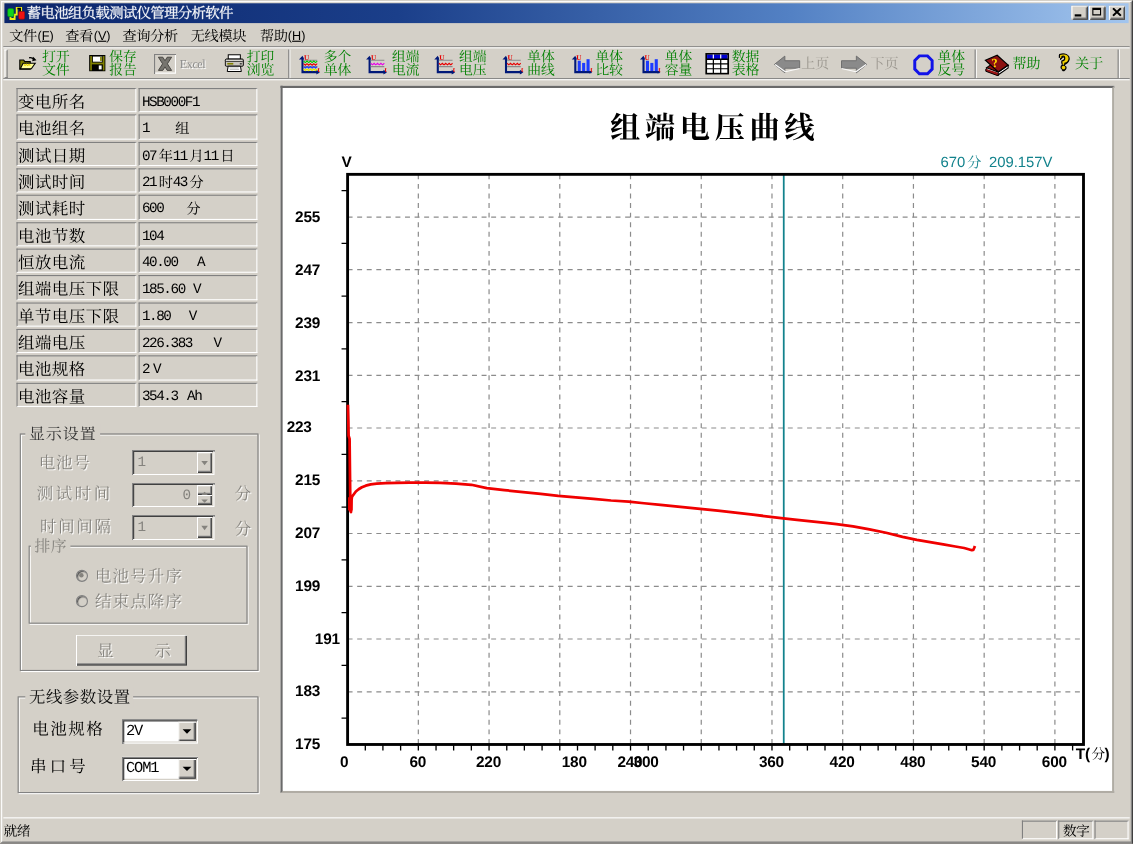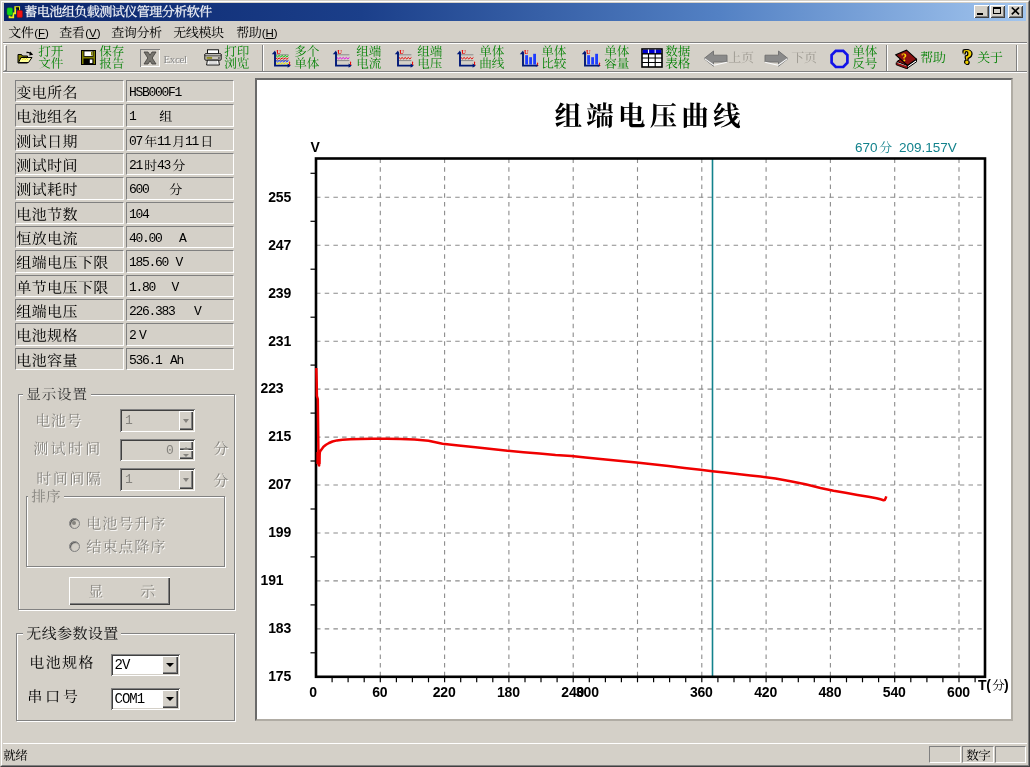--- a/index.html
+++ b/index.html
@@ -545,21 +545,21 @@
     </svg>
     <div class="abs vrow" style="left:129px;top:327.9px"><span class="vlat">2</span><span style="width:2px"></span><span class="vlat">V</span></div>
     <div class="cell" style="left:14.5px;top:347.6px;width:109px;height:22.3px"></div>
     <div class="cell" style="left:126px;top:347.6px;width:107.5px;height:22.3px"></div>
     <svg class="ct" style="left:15.5px;top:352.63px;width:61.8px;height:15.0px;" viewBox="0 0 4120 1000" preserveAspectRatio="xMinYMin meet">
       <use href="#g7535" transform="translate(20,860) scale(1,-1)" fill="#000"></use>
       <use href="#g6c60" transform="translate(1047,860) scale(1,-1)" fill="#000"></use>
       <use href="#g5bb9" transform="translate(2073,860) scale(1,-1)" fill="#000"></use>
       <use href="#g91cf" transform="translate(3100,860) scale(1,-1)" fill="#000"></use>
     </svg>
-    <div class="abs vrow" style="left:129px;top:352.2px"><span class="vlat">536.1</span><span style="width:7px"></span><span class="vlat">Ah</span></div>
+    <div class="abs vrow" style="left:129px;top:352.2px"><span class="vlat">354.3</span><span style="width:7px"></span><span class="vlat">Ah</span></div>
     <div class="gbox" style="left:18px;top:394px;width:217px;height:216px"></div>
     <div class="abs" style="left:23px;top:385.75px;width:67.6px;height:17.5px;background:#D4D0C8"></div>
     <svg class="ct" style="left:26px;top:386.75px;width:61.3px;height:14.5px;" viewBox="0 0 4226 1000" preserveAspectRatio="xMinYMin meet">
       <use href="#g663e" transform="translate(20,860) scale(1,-1)" fill="#333"></use>
       <use href="#g793a" transform="translate(1082,860) scale(1,-1)" fill="#333"></use>
       <use href="#g8bbe" transform="translate(2144,860) scale(1,-1)" fill="#333"></use>
       <use href="#g7f6e" transform="translate(3206,860) scale(1,-1)" fill="#333"></use>
     </svg>
     <svg class="ct" style="left:34.5px;top:413px;width:46.8px;height:15.0px;filter:drop-shadow(1px 1px 0 #fff)" viewBox="0 0 3120 1000" preserveAspectRatio="xMinYMin meet">
       <use href="#g7535" transform="translate(20,860) scale(1,-1)" fill="#85837e"></use>
@@ -765,27 +765,27 @@
     <span class="abs" style="left:899px;top:139.5px;font-size:13.5px;color:#12828C;font-family:'Liberation Sans',sans-serif">209.157V</span>
     <span class="abs axn" style="left:310.5px;top:140px">V</span>
     <span class="abs axn" style="left:253px;top:189.6px;width:38px;text-align:right">255</span>
     <span class="abs axn" style="left:253px;top:237.6px;width:38px;text-align:right">247</span>
     <span class="abs axn" style="left:253px;top:285.5px;width:38px;text-align:right">239</span>
     <span class="abs axn" style="left:253px;top:333.5px;width:38px;text-align:right">231</span>
     <span class="abs axn" style="left:253px;top:381.4px;width:38px;text-align:center">223</span>
     <span class="abs axn" style="left:253px;top:429.4px;width:38px;text-align:right">215</span>
     <span class="abs axn" style="left:253px;top:477.3px;width:38px;text-align:right">207</span>
     <span class="abs axn" style="left:253px;top:525.2px;width:38px;text-align:right">199</span>
-    <span class="abs axn" style="left:253px;top:573.2px;width:38px;text-align:center">191</span>
+    <span class="abs axn" style="left:271px;top:573.2px;width:38px;text-align:right">191</span>
     <span class="abs axn" style="left:253px;top:621.1px;width:38px;text-align:right">183</span>
     <span class="abs axn" style="left:253px;top:669.1px;width:38px;text-align:right">175</span>
     <span class="abs axn" style="left:288.0px;top:685px;width:50px;text-align:center">0</span>
     <span class="abs axn" style="left:354.8px;top:685px;width:50px;text-align:center">60</span>
     <span class="abs axn" style="left:419.1px;top:685px;width:50px;text-align:center">220</span>
-    <span class="abs axn" style="left:483.4px;top:685px;width:50px;text-align:center">180</span>
+    <span class="abs axn" style="left:483.4px;top:685px;width:50px;text-align:right">180</span>
     <span class="abs axn" style="left:547.7px;top:685px;width:50px;text-align:center">240</span>
     <span class="abs axn" style="left:576px;top:685px;width:50px;text-align:left">300</span>
     <span class="abs axn" style="left:676.3px;top:685px;width:50px;text-align:center">360</span>
     <span class="abs axn" style="left:740.6px;top:685px;width:50px;text-align:center">420</span>
     <span class="abs axn" style="left:804.9px;top:685px;width:50px;text-align:center">480</span>
     <span class="abs axn" style="left:869.2px;top:685px;width:50px;text-align:center">540</span>
     <span class="abs axn" style="left:933.5px;top:685px;width:50px;text-align:center">600</span>
     <span class="abs axn" style="left:978px;top:677.5px">T(</span>
     <svg class="ct" style="left:991.5px;top:678.5px;width:13.0px;height:12.5px;" viewBox="0 0 1040 1000" preserveAspectRatio="xMinYMin meet">
       <use href="#g5206" transform="translate(20,860) scale(1,-1)" fill="#000"></use>

